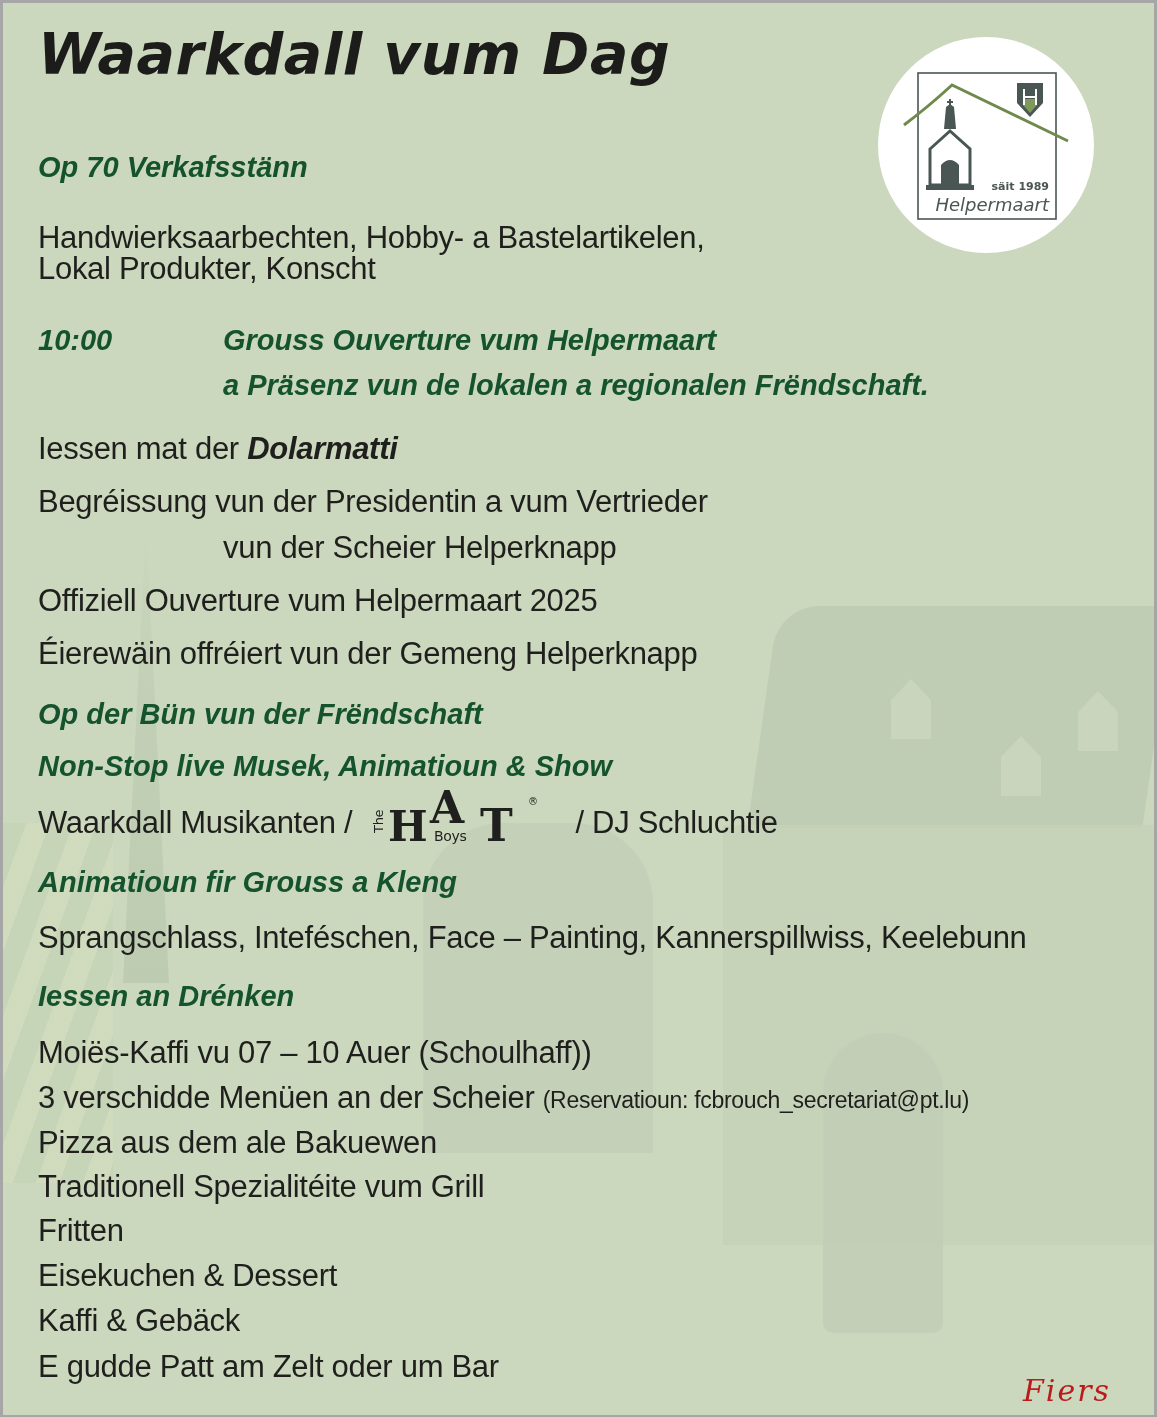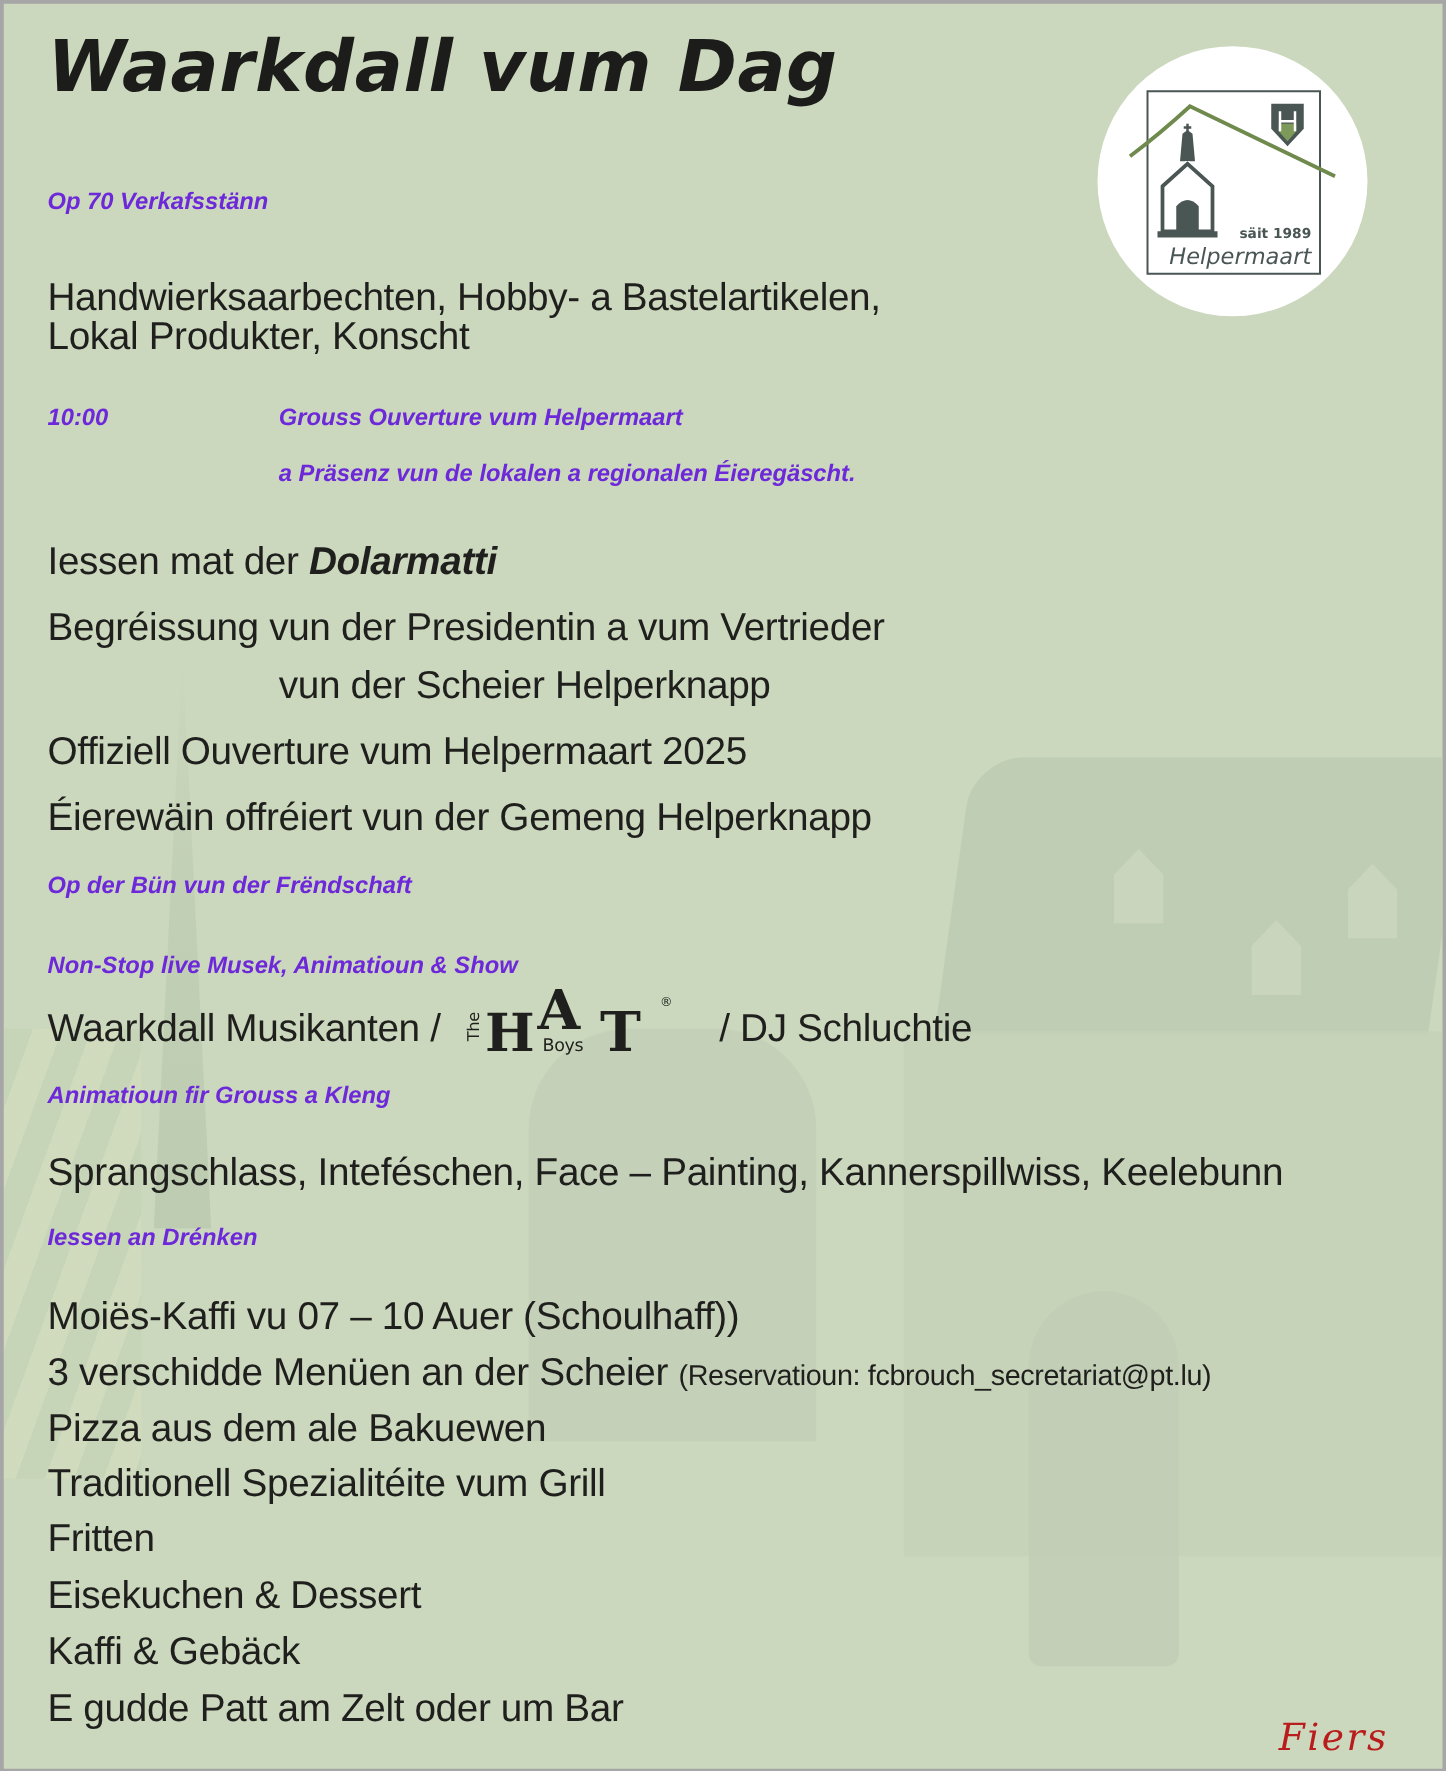--- a/index.html
+++ b/index.html
@@ -24,21 +24,21 @@
     .signature { left: 1020px; top: 1370px; font-family: "DejaVu Serif", serif; font-style: italic; font-size: 30px; color: #b91c1c; letter-spacing: 2px; }
 
     .content { position: absolute; left: 0; top: 0; width: 100%; height: 100%; }
     .title {
       position: absolute; left: 35px; top: 18px; margin: 0;
       font-family: "DejaVu Sans", sans-serif; font-weight: bold; font-style: italic;
       font-size: 57px; letter-spacing: 0.5px; color: #1c1c1a;
     }
     .t { position: absolute; left: 35px; white-space: nowrap; font-family: "Liberation Sans", sans-serif; }
     .reg { font-size: 31px; font-weight: normal; color: #1f1f1d; letter-spacing: -0.3px; }
-    .hd { font-size: 19px; font-weight: bold; font-style: italic; color: #6d28d9; }
+    .hd { font-size: 29px; font-weight: bold; font-style: italic; color: #14532d; }
     .small { font-size: 23px; }
     .b { font-weight: bold; font-style: italic; }
 
     .logo {
       position: absolute; left: 875px; top: 34px; width: 216px; height: 216px;
       border-radius: 50%; background: #ffffff;
     }
     .hatboys { display: inline-block; position: relative; width: 185px; height: 60px; vertical-align: middle; margin: 0 20px 0 18px; top: -10px; }
   </style>
 </head>
@@ -77,30 +77,30 @@
         <text x="171" y="174" text-anchor="end" font-family="DejaVu Sans, sans-serif" font-style="italic" font-size="18" fill="#4a5654">Helpermaart</text>
       </svg>
     </div>
 
     <div class="t hd" style="top:148px;">Op 70 Verkafsstänn</div>
     <div class="t reg" style="top:217px;">Handwierksaarbechten, Hobby- a Bastelartikelen,</div>
     <div class="t reg" style="top:248px;">Lokal Produkter, Konscht</div>
 
     <div class="t hd" style="top:321px;">10:00</div>
     <div class="t hd" style="top:321px;left:220px;">Grouss Ouverture vum Helpermaart</div>
-    <div class="t hd" style="top:366px;left:220px;">a Präsenz vun de lokalen a regionalen Éieregäscht.</div>
+    <div class="t hd" style="top:366px;left:220px;">a Präsenz vun de lokalen a regionalen Frëndschaft.</div>
 
     <div class="t reg" style="top:428px;"><span>Iessen mat der </span><span class="b">Dolarmatti</span></div>
     <div class="t reg" style="top:481px;">Begréissung vun der Presidentin a vum Vertrieder</div>
     <div class="t reg" style="top:527px;left:220px;">vun der Scheier Helperknapp</div>
     <div class="t reg" style="top:580px;">Offiziell Ouverture vum Helpermaart 2025</div>
     <div class="t reg" style="top:633px;">Éierewäin offréiert vun der Gemeng Helperknapp</div>
 
     <div class="t hd" style="top:695px;">Op der Bün vun der Frëndschaft</div>
-    <div class="t hd" style="top:747px;margin-top:12px;">Non-Stop live Musek, Animatioun &amp; Show</div>
+    <div class="t hd" style="top:747px;">Non-Stop live Musek, Animatioun &amp; Show</div>
     <div class="t reg" style="top:792px;">
       <span>Waarkdall Musikanten /</span><span class="hatboys">
         <svg width="185" height="60" viewBox="0 0 185 60">
           <text x="13" y="48" transform="rotate(-90 13 48)" font-family="DejaVu Sans, sans-serif" font-size="13" fill="#1f1f1d">The</text>
           <text x="18" y="56" font-family="DejaVu Serif, serif" font-weight="bold" font-size="42" fill="#1f1f1d">H</text>
           <text x="60" y="38" font-family="DejaVu Serif, serif" font-weight="bold" font-size="44" fill="#1f1f1d">A</text>
           <text x="64" y="56" font-family="DejaVu Sans, sans-serif" font-size="14" fill="#1f1f1d">Boys</text>
           <text x="110" y="56" font-family="DejaVu Serif, serif" font-weight="bold" font-size="44" fill="#1f1f1d">T</text>
           <text x="158" y="20" font-family="DejaVu Sans, sans-serif" font-size="10" fill="#1f1f1d">®</text>
         </svg>

